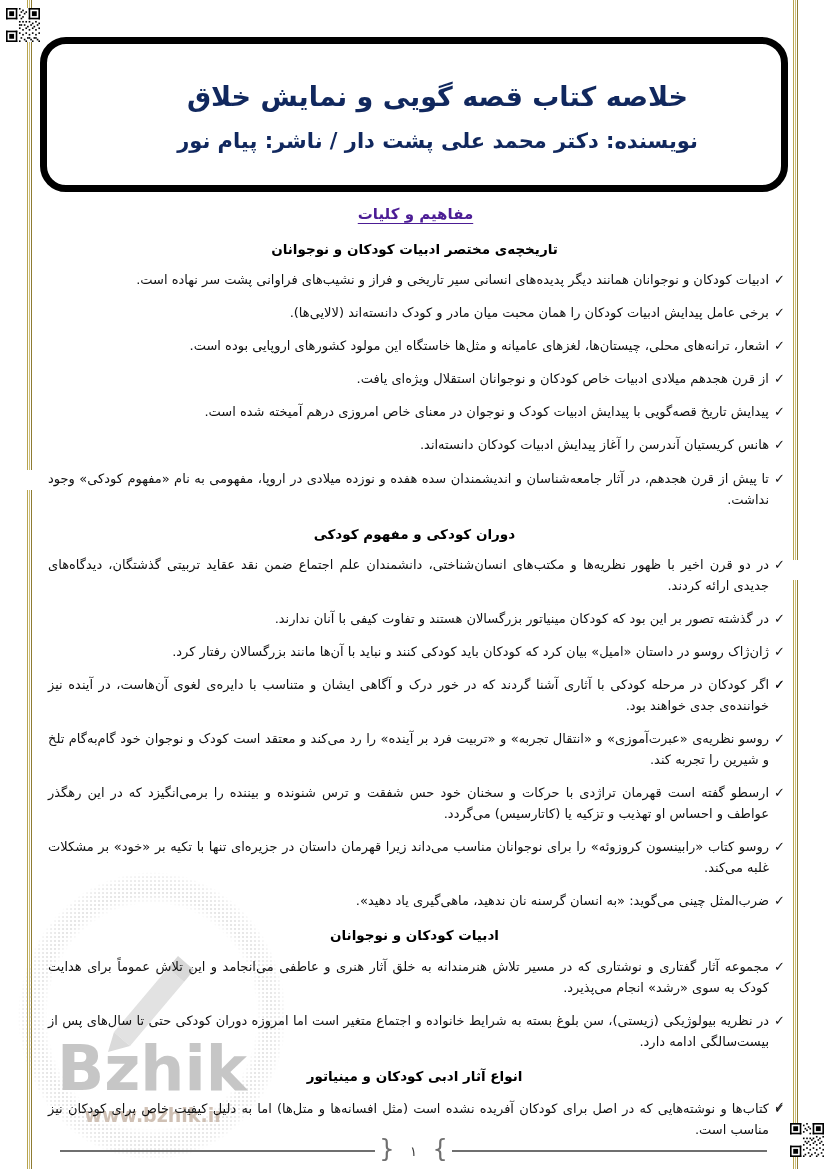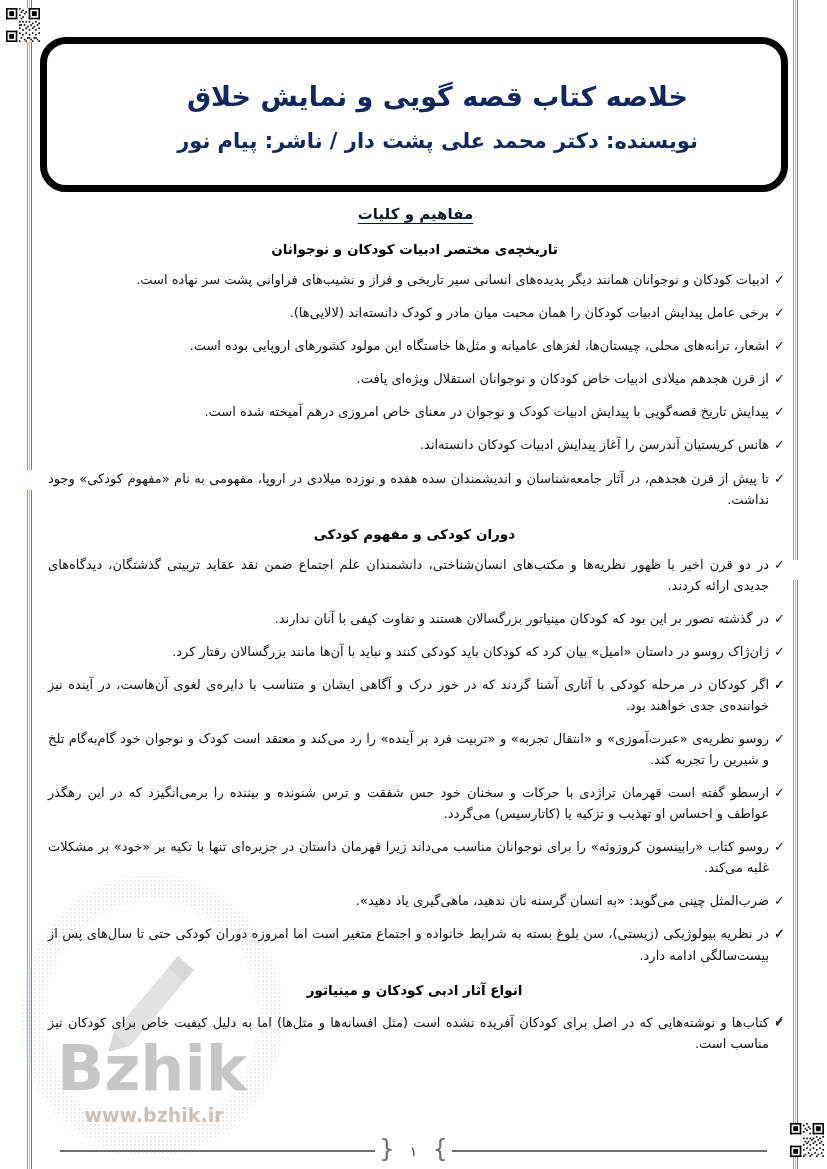--- a/index.html
+++ b/index.html
@@ -92,21 +92,21 @@
   
   .content {
     position: absolute;
     left: 48px;
     right: 44px;
     top: 205px;
     z-index: 5;
   }
 
   .section-title {
-    color: #0f172a;
+    color: #4c1d95;
     font-size: 15px;
     font-weight: bold;
     text-align: center;
     text-decoration: underline;
     text-underline-offset: 4px;
     margin: 0 0 16px 0;
     letter-spacing: 0.5px;
   }
 
   .heading {
@@ -329,21 +329,22 @@
         <div class="heading">دوران کودکی و مفهوم کودکی</div>
         <p class="bullet"><span class="tick">✓</span><span class="txt">در دو قرن اخیر با ظهور نظریه‌ها و مکتب‌های انسان‌شناختی، دانشمندان علم اجتماع ضمن نقد عقاید تربیتی گذشتگان، دیدگاه‌های جدیدی ارائه کردند.</span></p>
         <p class="bullet"><span class="tick">✓</span><span class="txt">در گذشته تصور بر این بود که کودکان مینیاتور بزرگسالان هستند و تفاوت کیفی با آنان ندارند.</span></p>
         <p class="bullet"><span class="tick">✓</span><span class="txt">ژان‌ژاک روسو در داستان «امیل» بیان کرد که کودکان باید کودکی کنند و نباید با آن‌ها مانند بزرگسالان رفتار کرد.</span></p>
         <p class="bullet"><span class="tick">✓</span></p>
         <p class="bullet"><span class="tick">✓</span><span class="txt">اگر کودکان در مرحله کودکی با آثاری آشنا گردند که در خور درک و آگاهی ایشان و متناسب با دایره‌ی لغوی آن‌هاست، در آینده نیز خواننده‌ی جدی خواهند بود.</span></p>
         <p class="bullet"><span class="tick">✓</span><span class="txt">روسو نظریه‌ی «عبرت‌آموزی» و «انتقال تجربه» و «تربیت فرد بر آینده» را رد می‌کند و معتقد است کودک و نوجوان خود گام‌به‌گام تلخ و شیرین را تجربه کند.</span></p>
         <p class="bullet"><span class="tick">✓</span><span class="txt">ارسطو گفته است قهرمان تراژدی با حرکات و سخنان خود حس شفقت و ترس شنونده و بیننده را برمی‌انگیزد که در این رهگذر عواطف و احساس او تهذیب و تزکیه یا (کاتارسیس) می‌گردد.</span></p>
         <p class="bullet"><span class="tick">✓</span><span class="txt">روسو کتاب «رابینسون کروزوئه» را برای نوجوانان مناسب می‌داند زیرا قهرمان داستان در جزیره‌ای تنها با تکیه بر «خود» بر مشکلات غلبه می‌کند.</span></p>
         <p class="bullet"><span class="tick">✓</span><span class="txt">ضرب‌المثل چینی می‌گوید: «به انسان گرسنه نان ندهید، ماهی‌گیری یاد دهید».</span></p>
-        <p class="bullet"><span class="tick">✓</span></p>
+        <div class="heading">ادبیات کودکان و نوجوانان</div>
+        <p class="bullet"><span class="tick">✓</span><span class="txt">مجموعه آثار گفتاری و نوشتاری که در مسیر تلاش هنرمندانه به خلق آثار هنری و عاطفی می‌انجامد و این تلاش عموماً برای هدایت کودک به سوی «رشد» انجام می‌پذیرد.</span></p>
         <p class="bullet"><span class="tick">✓</span><span class="txt">در نظریه بیولوژیکی (زیستی)، سن بلوغ بسته به شرایط خانواده و اجتماع متغیر است اما امروزه دوران کودکی حتی تا سال‌های پس از بیست‌سالگی ادامه دارد.</span></p>
         <div class="heading">انواع آثار ادبی کودکان و مینیاتور</div>
         <p class="bullet"><span class="tick">✓</span></p>
         <p class="bullet"><span class="tick">✓</span><span class="txt">کتاب‌ها و نوشته‌هایی که در اصل برای کودکان آفریده نشده است (مثل افسانه‌ها و متل‌ها) اما به دلیل کیفیت خاص برای کودکان نیز مناسب است.</span></p>
       </div>
   </div>
 
   <div class="footer">
     <div class="bar"></div>
     <span class="brace">}</span>

